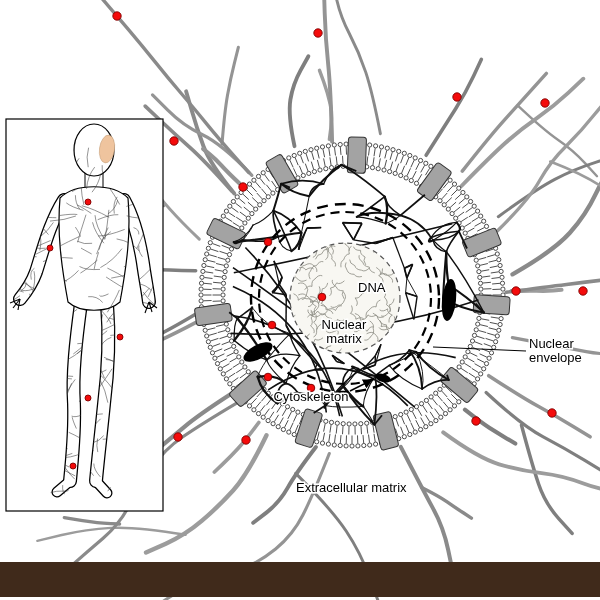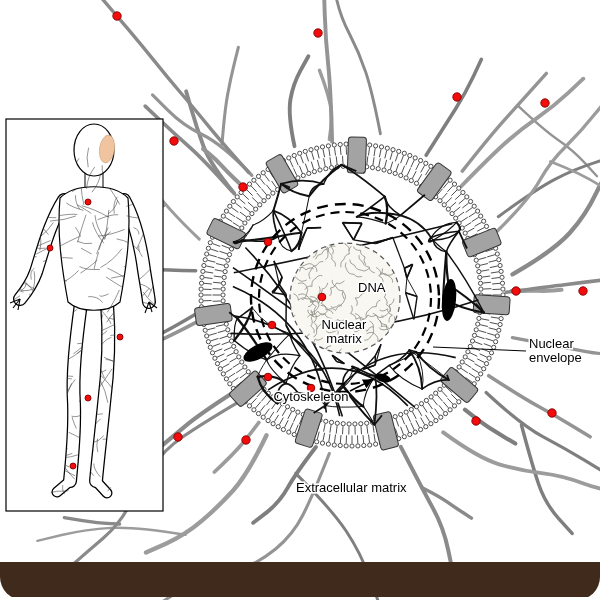--- a/index.html
+++ b/index.html
@@ -1,17 +1,17 @@
 <!DOCTYPE html>
 <html><head>
 <meta charset="utf-8">
 <style>
   html,body{margin:0;padding:0;background:#ffffff;}
   .stage{position:relative;width:600px;height:600px;background:#ffffff;overflow:hidden;
-         font-family:"Liberation Sans", sans-serif;border-radius:23px;}
+         font-family:"Liberation Sans", sans-serif;}
   svg{position:absolute;left:0;top:0;}
   text{font-family:"Liberation Sans", sans-serif;fill:#000;}
 </style>
 </head>
 <body>
 
 <div class="stage">
   <svg id="scene" width="600" height="600" viewBox="0 0 600 600">
     <defs>
       <marker id="arrow" viewBox="0 0 10 10" refX="9" refY="5" markerWidth="7" markerHeight="7" orient="auto">

